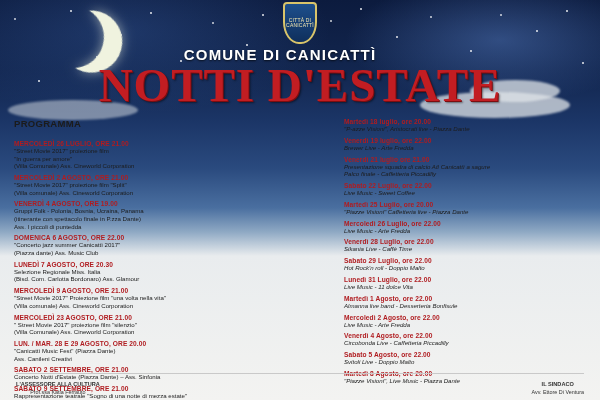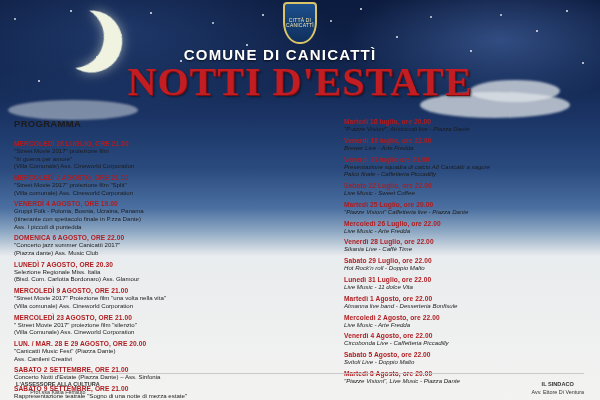--- a/index.html
+++ b/index.html
@@ -43,21 +43,21 @@
   }
   .crest .crest-inner { font-size: 5px; letter-spacing: .2px; }
   .comune {
     position: absolute; top: 46px; left: 0; width: 560px; text-align: center;
     color: #ffffff; font-weight: bold; font-size: 15px; letter-spacing: 1.2px;
     text-shadow: 0 1px 2px rgba(0,0,0,.7);
   }
   .title {
     position: absolute; top: 58px; left: 0; width: 600px; text-align: center;
     font-family: "Liberation Serif", serif;
-    font-size: 40px; font-weight: bold; letter-spacing: 1px;
+    font-size: 47px; font-weight: bold; letter-spacing: 1px;
     color: #c21d22;
     text-shadow: 1px 1px 0 #7c0d10, 2px 2px 2px rgba(0,0,0,.45);
     white-space: nowrap;
   }
   
   .cloud { position: absolute; background: #dfe4e8; border-radius: 50%; opacity:.75; filter: blur(1px); }
 
   .content {
     position: absolute; left: 0; top: 118px; width: 600px; height: 258px;
     display: flex; padding: 0 14px; gap: 10px;

